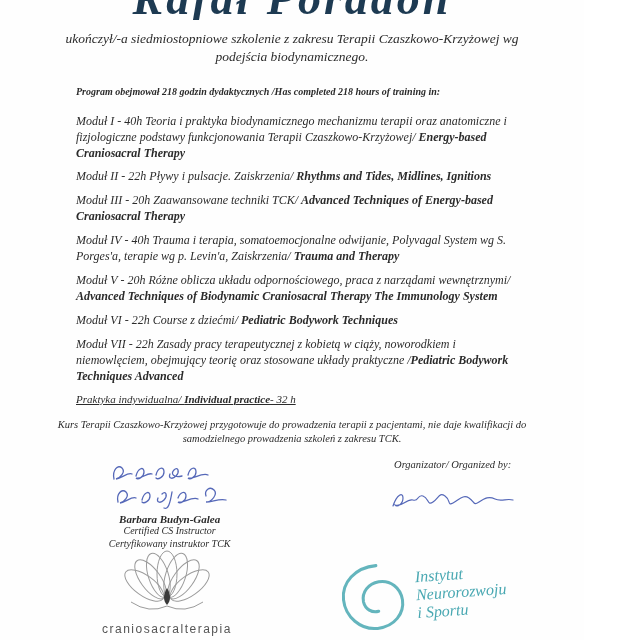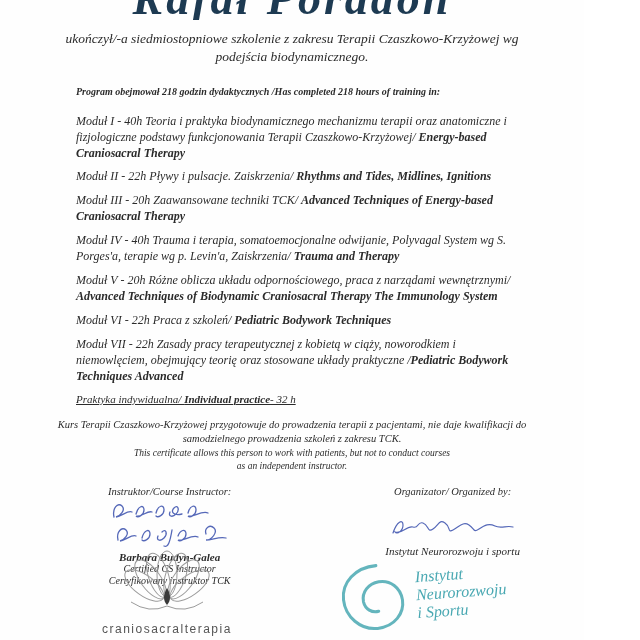--- a/index.html
+++ b/index.html
@@ -77,36 +77,34 @@
 
   <div class="content">
     <p class="program-intro">Program obejmował 218 godzin dydaktycznych /Has completed 218 hours of training in:</p>
 
     <div>
       <p class="module"><span>Moduł I - 40h Teoria i praktyka biodynamicznego mechanizmu terapii oraz anatomiczne i fizjologiczne podstawy funkcjonowania Terapii Czaszkowo-Krzyżowej/ </span><strong>Energy-based Craniosacral Therapy</strong></p>
       <p class="module"><span>Moduł II - 22h Pływy i pulsacje. Zaiskrzenia/ </span><strong>Rhythms and Tides, Midlines, Ignitions</strong></p>
       <p class="module"><span>Moduł III - 20h Zaawansowane techniki TCK/ </span><strong>Advanced Techniques of Energy-based Craniosacral Therapy</strong></p>
       <p class="module"><span>Moduł IV - 40h Trauma i terapia, somatoemocjonalne odwijanie,  Polyvagal System wg S. Porges'a, terapie wg p. Levin'a, Zaiskrzenia/ </span><strong>Trauma and Therapy</strong></p>
       <p class="module"><span>Moduł V - 20h Różne oblicza układu odpornościowego, praca z narządami wewnętrznymi/ </span><strong>Advanced Techniques of Biodynamic Craniosacral Therapy The Immunology System</strong></p>
-      <p class="module"><span>Moduł VI - 22h Praca z szkoleń/ </span><strong>Pediatric Bodywork Techniques</strong></p>
+      <p class="module"><span>Moduł VI - 22h Course z dziećmi/ </span><strong>Pediatric Bodywork Techniques</strong></p>
       <p class="module"><span>Moduł VII - 22h Zasady pracy terapeutycznej z kobietą w ciąży, noworodkiem i niemowlęciem, obejmujący teorię oraz stosowane układy praktyczne /</span><strong>Pediatric Bodywork Techniques Advanced</strong></p>
     </div>
 
     <p class="practice"><span>Praktyka indywidualna/ </span><strong>Individual practice</strong><span>- 32 h</span></p>
   </div>
 
   <div class="disclaimer">
     <p class="disc-pl">Kurs  Terapii Czaszkowo-Krzyżowej przygotowuje do prowadzenia terapii z pacjentami, nie daje kwalifikacji do samodzielnego prowadzenia szkoleń z zakresu TCK.</p>
-    <p class="disc-en">This certificate allows this person to work with patients, but not to conduct courses as an independent instructor.</p>
   </div>
 
   <div class="sign-row">
 
     <div class="sign-col left">
-      <p class="sign-label">Instruktor/Course Instructor:</p>
       <svg class="sig-svg" width="128" height="50" viewBox="0 0 128 50">
         <g fill="none" stroke="#5568b8" stroke-width="1.3" stroke-linecap="round">
           <path d="M8 17 C6 8 12 2 16 6 C20 10 14 16 10 17 C16 16 22 10 26 12"></path>
           <path d="M30 14 C32 6 38 4 38 10 C38 15 32 18 30 16 C34 18 42 10 46 12"></path>
           <path d="M50 13 C52 5 58 4 58 10 C58 15 52 18 50 16"></path>
           <path d="M64 12 C62 16 66 18 70 14 C74 10 72 4 68 8 C64 12 68 16 76 14"></path>
           <path d="M82 13 C84 5 90 4 90 10 C90 15 84 18 82 16 C86 18 96 10 102 13"></path>
           <path d="M12 40 C10 32 16 26 20 30 C24 34 18 40 14 41 C20 40 26 34 30 36"></path>
           <path d="M36 38 C38 30 44 28 44 34 C44 39 38 42 36 40"></path>
           <path d="M52 36 C50 40 54 42 58 38 C62 34 60 28 56 32"></path>
@@ -120,21 +118,20 @@
       <p class="sign-sub">Certyfikowany instruktor TCK</p>
     </div>
 
     <div class="sign-col right">
       <p class="sign-label">Organizator/ Organized by:</p>
       <svg class="sig-svg right-sig" width="132" height="28" viewBox="0 0 132 28">
         <g fill="none" stroke="#5568b8" stroke-width="1.2" stroke-linecap="round">
           <path d="M6 20 C10 8 16 6 16 12 C16 18 10 22 8 19 C14 22 20 12 26 14 C32 16 30 8 36 10 C42 12 40 20 46 16 C52 12 52 6 58 10 C64 14 60 20 66 17 C72 14 76 8 82 12 C88 16 86 20 92 16 C98 12 102 10 108 13 C114 16 120 12 126 14"></path>
         </g>
       </svg>
-      <p class="org-name">Instytut Neurorozwoju i sportu</p>
     </div>
 
   </div>
 
   <div class="logos-row">
 
     <div class="logo-left">
       <svg width="96" height="72" viewBox="0 0 96 72">
         <g fill="none" stroke="#9b9b9b" stroke-width="1">
           <ellipse cx="48" cy="30" rx="10" ry="23" transform="rotate(-54 48 58)"></ellipse>

